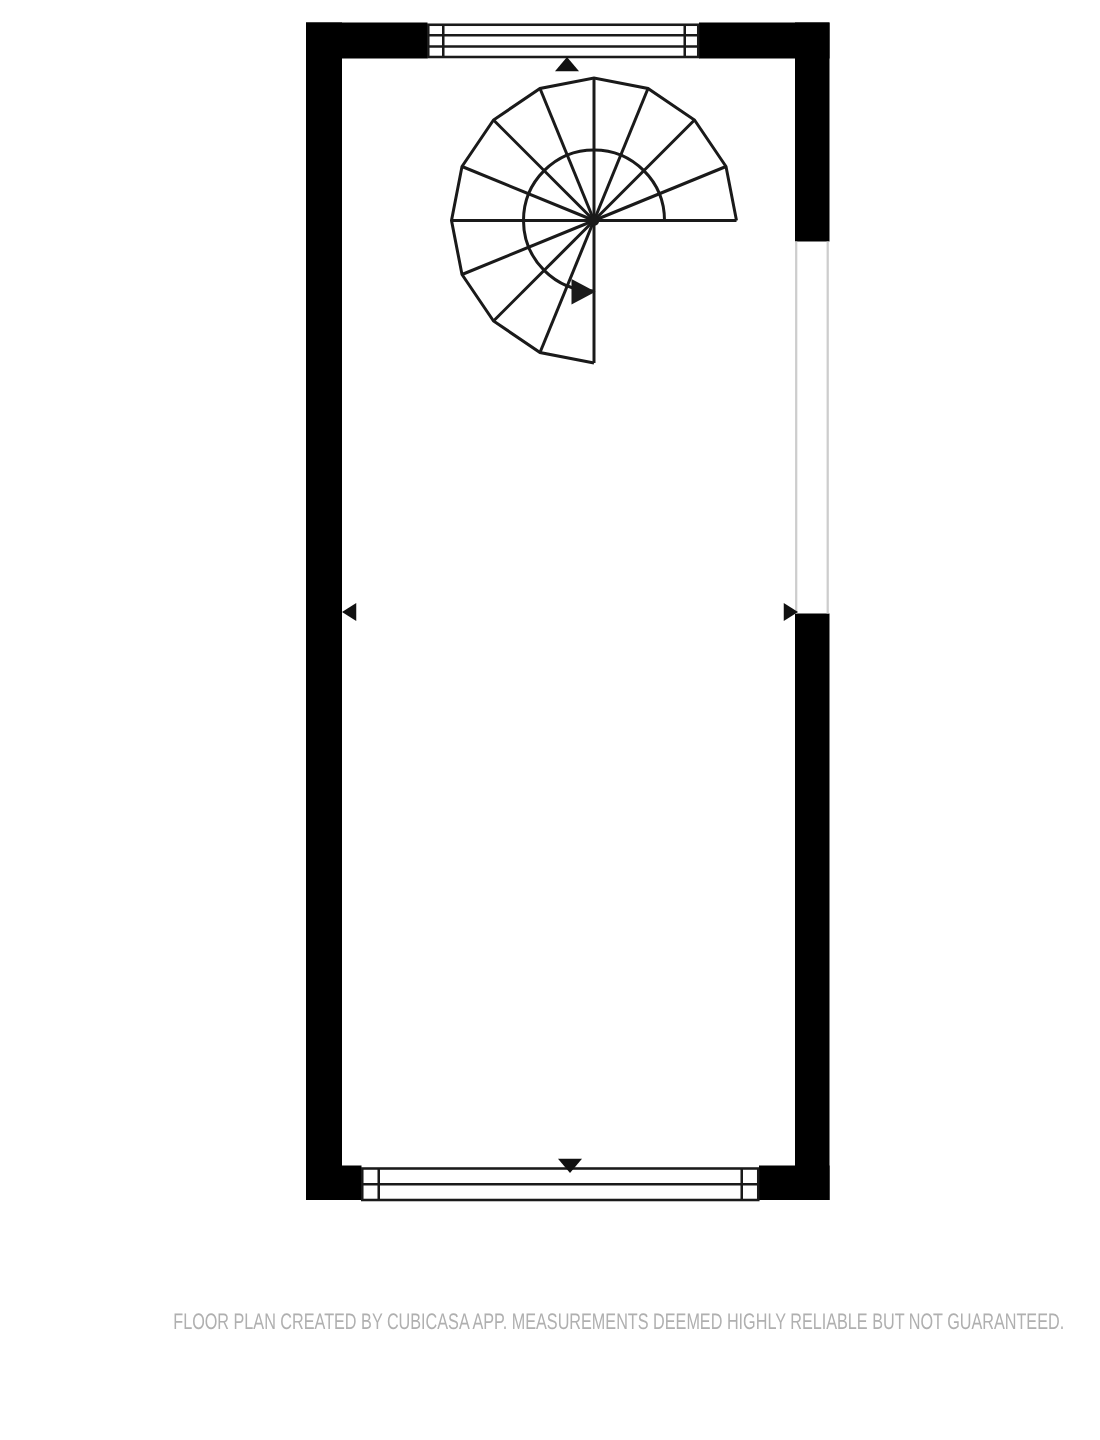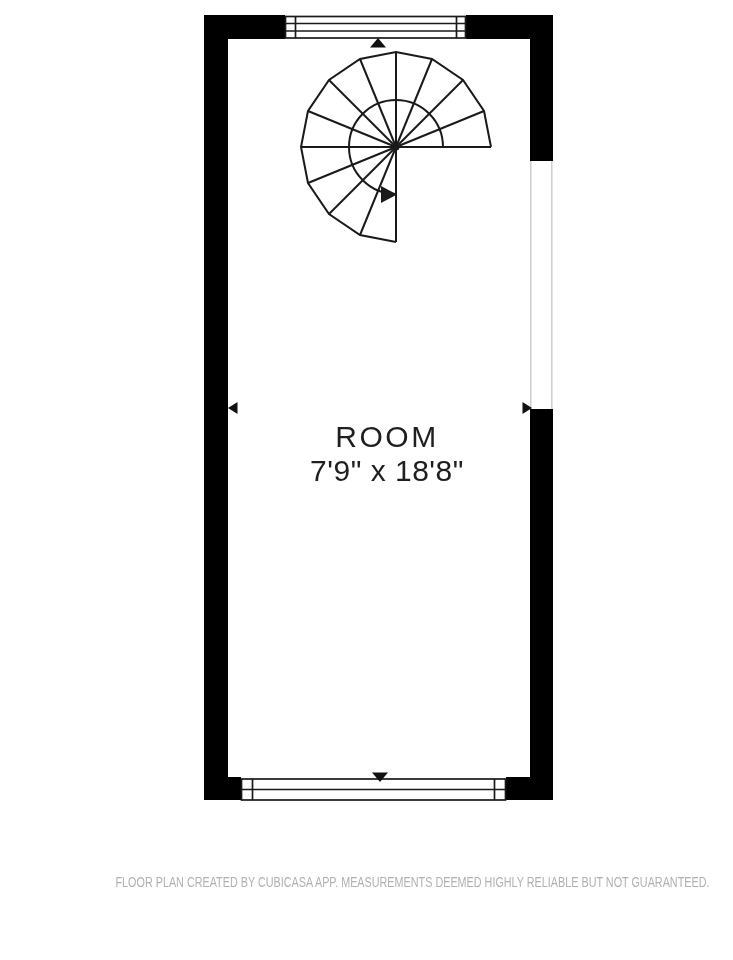--- a/index.html
+++ b/index.html
@@ -109,22 +109,18 @@
     </g>
 
     <g fill="#111111" stroke="none">
       <polygon points="378,38 370,47.5 386,47.5"></polygon>
       <polygon points="380,782 372,772.5 388,772.5"></polygon>
       <polygon points="228,408 237.5,402 237.5,414"></polygon>
       <polygon points="532,408 522.5,402 522.5,414"></polygon>
     </g>
   </svg>
 
-  <div class="room-label">
-    <div class="room-name">ROOM</div>
-    <div class="room-dims">7'9" x 18'8"</div>
-  </div>
 
   <div class="footer">
     <span class="squeeze">FLOOR PLAN CREATED BY CUBICASA APP. MEASUREMENTS DEEMED HIGHLY RELIABLE BUT NOT GUARANTEED.</span>
   </div>
 
 </div>
 
 </body></html>

